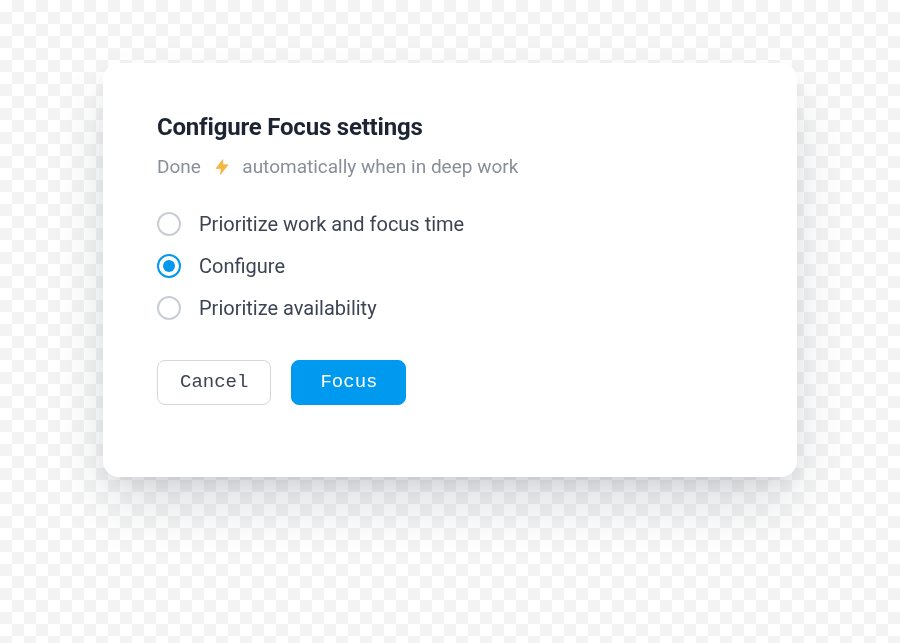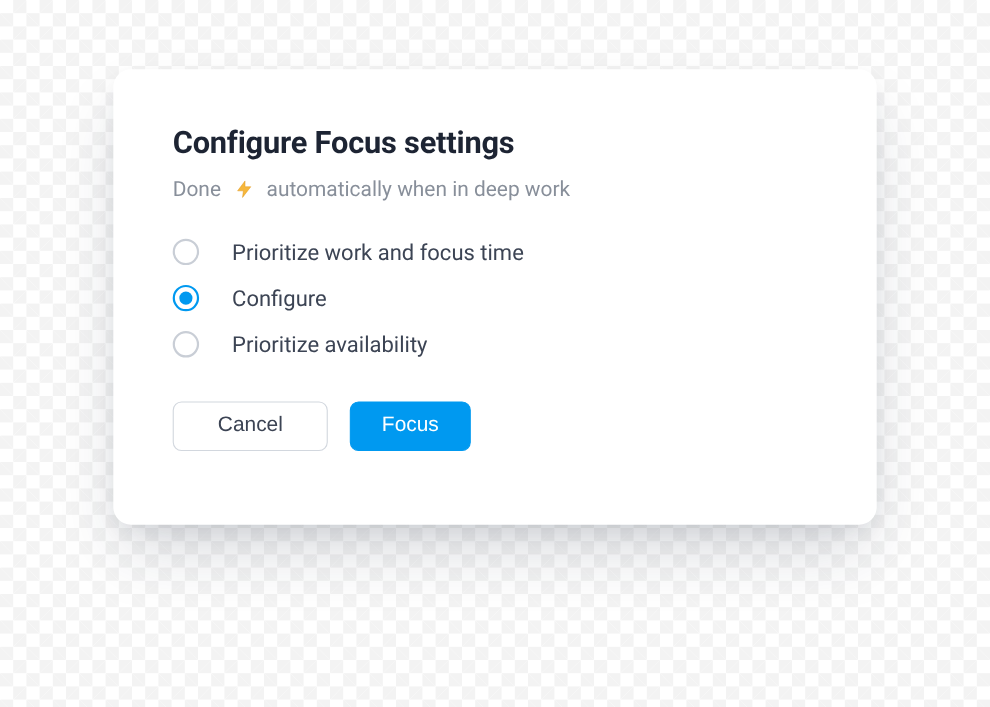--- a/index.html
+++ b/index.html
@@ -23,21 +23,21 @@
       width: 694px;
       height: 414px;
       background: #fff;
       border-radius: 16px;
       box-shadow: 0 30px 60px -10px rgba(30, 40, 60, 0.18), 0 8px 20px -6px rgba(30,40,60,0.10);
       padding: 50px 54px 40px 54px;
       display: flex;
       flex-direction: column;
     }
     .title {
-      font-size: 28px;
+      font-size: 24px;
       font-weight: 700;
       color: #1d2433;
       letter-spacing: -0.2px;
     }
     .subtitle {
       margin-top: 14px;
       font-size: 19px;
       color: #888f9a;
       display: flex;
       align-items: center;
@@ -53,21 +53,21 @@
     }
     .options {
       margin-top: 34px;
       display: flex;
       flex-direction: column;
       gap: 18px;
     }
     .option {
       display: flex;
       align-items: center;
-      gap: 30px;
+      gap: 18px;
       cursor: pointer;
     }
     .radio {
       width: 24px;
       height: 24px;
       border-radius: 50%;
       position: relative;
       flex: 0 0 24px;
     }
     .radio-unselected {
@@ -91,24 +91,24 @@
       font-size: 20px;
       color: #3c4454;
     }
     .actions {
       margin-top: 40px;
       display: flex;
       gap: 20px;
     }
     .btn {
       font-size: 19px;
-      padding: 10px 40px;
+      padding: 10px 22px;
       border-radius: 8px;
       cursor: pointer;
-      font-family: Liberation Sans, sans-serif;
+      font-family: Liberation Mono, monospace;
       line-height: 1.2;
     }
     .btn-secondary {
       background: #fff;
       border: 1px solid #d2d7de;
       color: #3c4454;
     }
     .btn-primary {
       background: #0099f0;
       border: 1px solid #0099f0;

